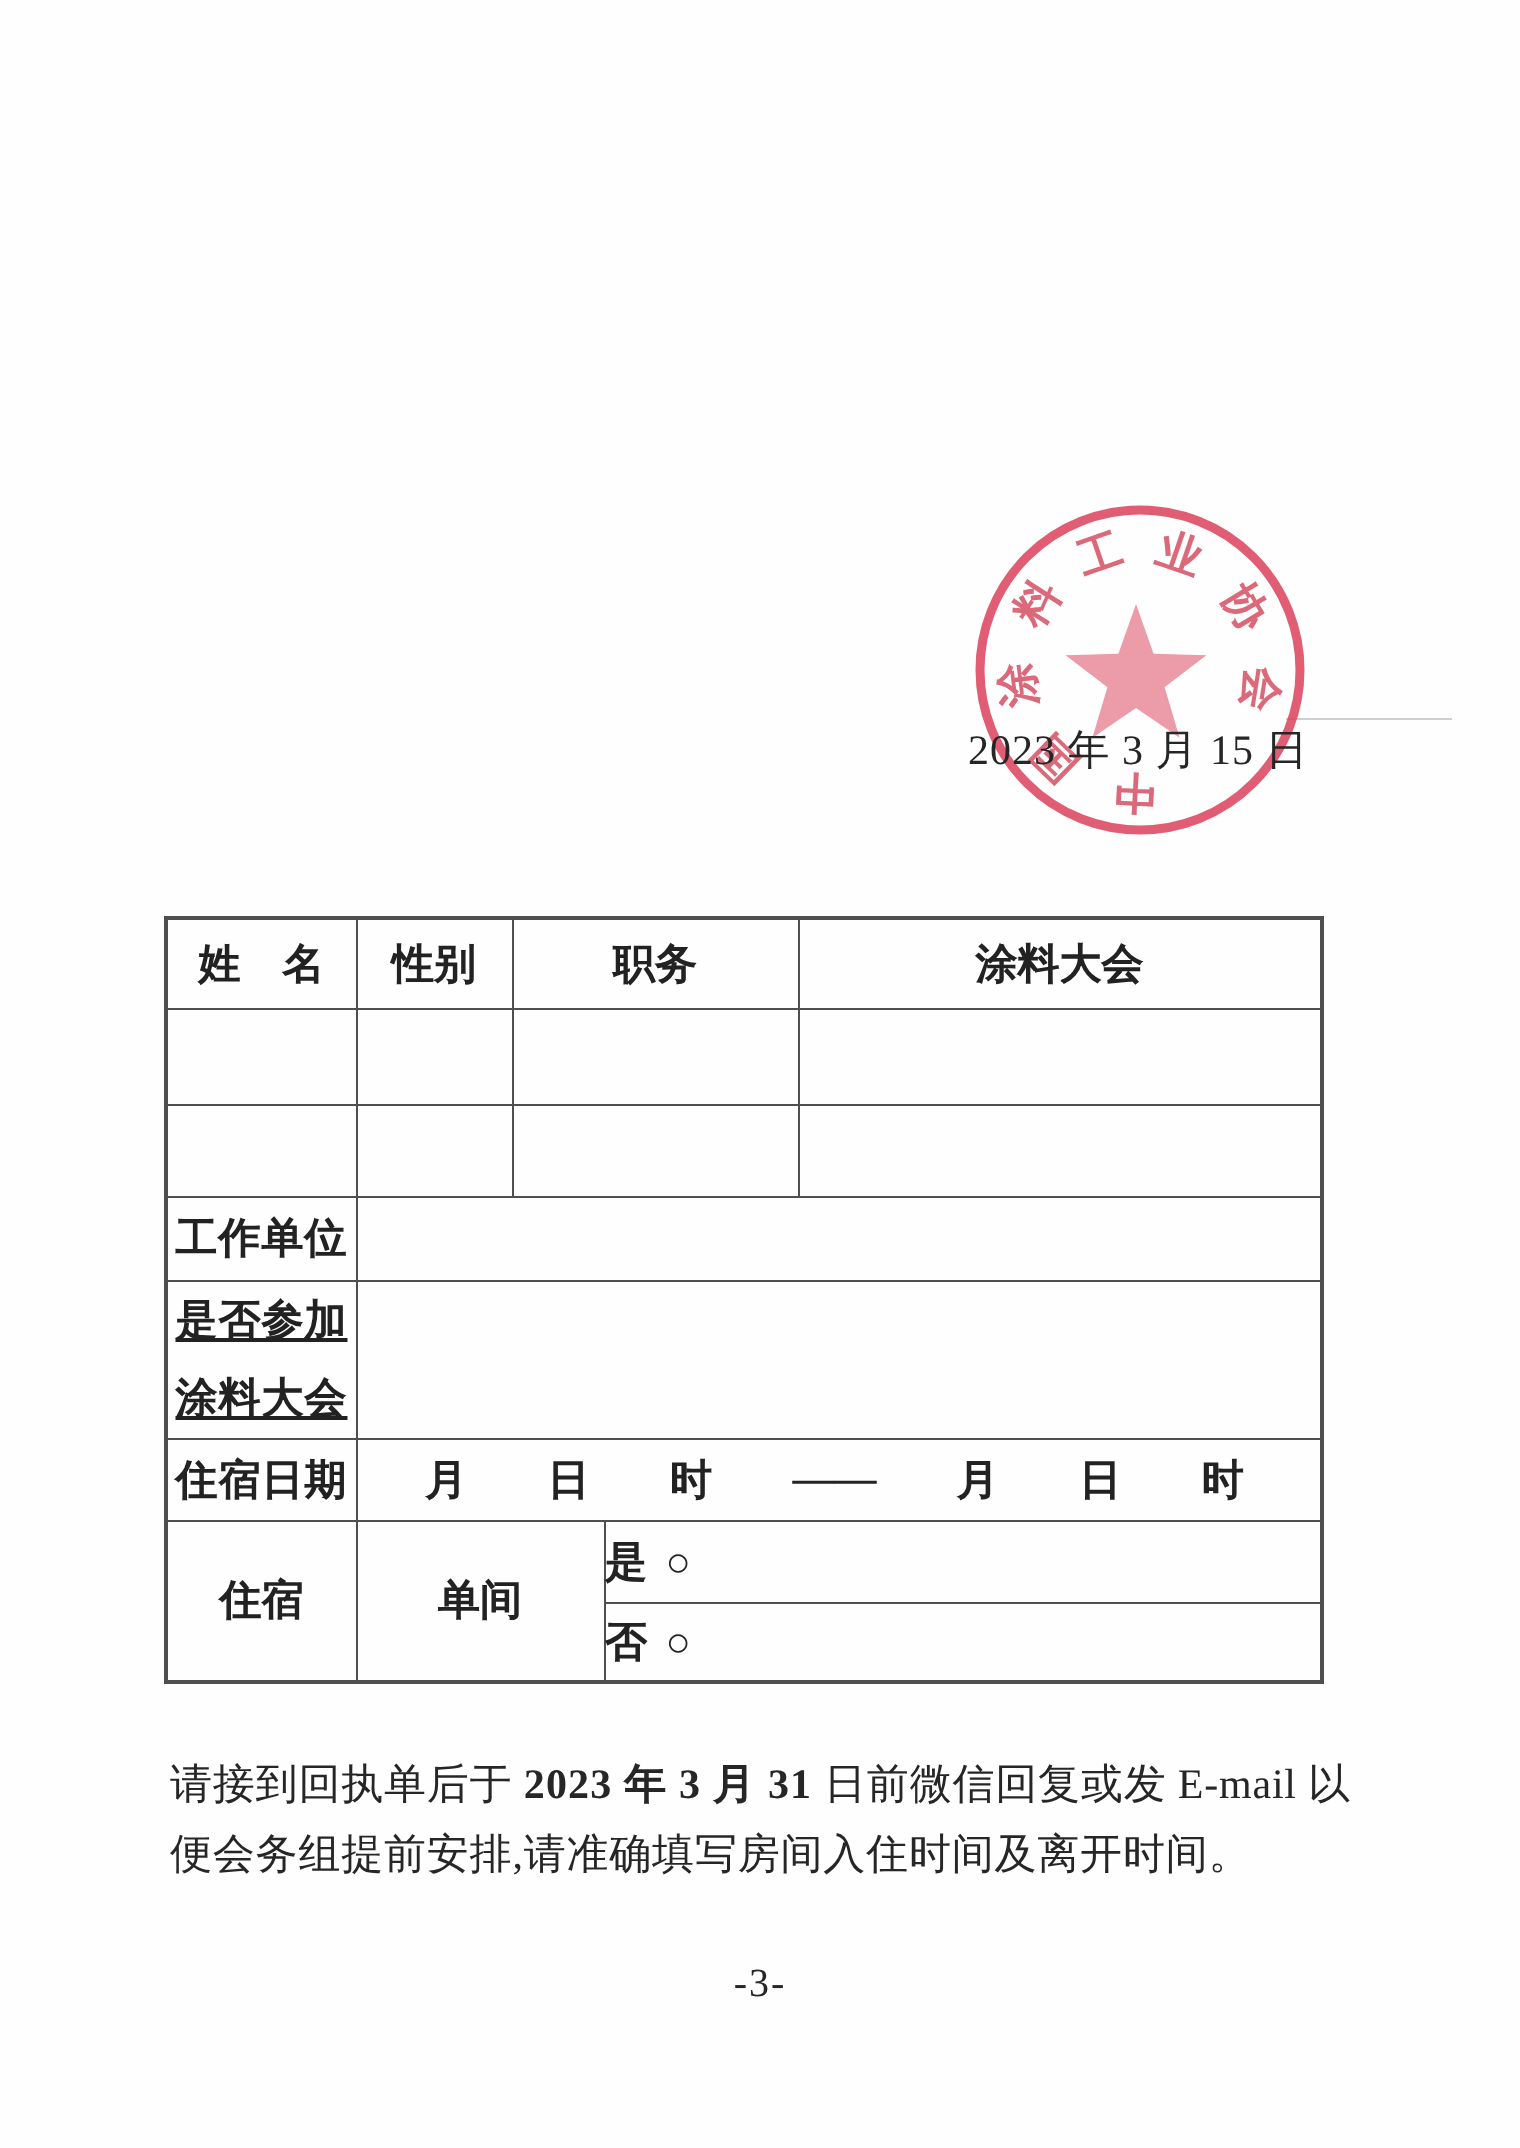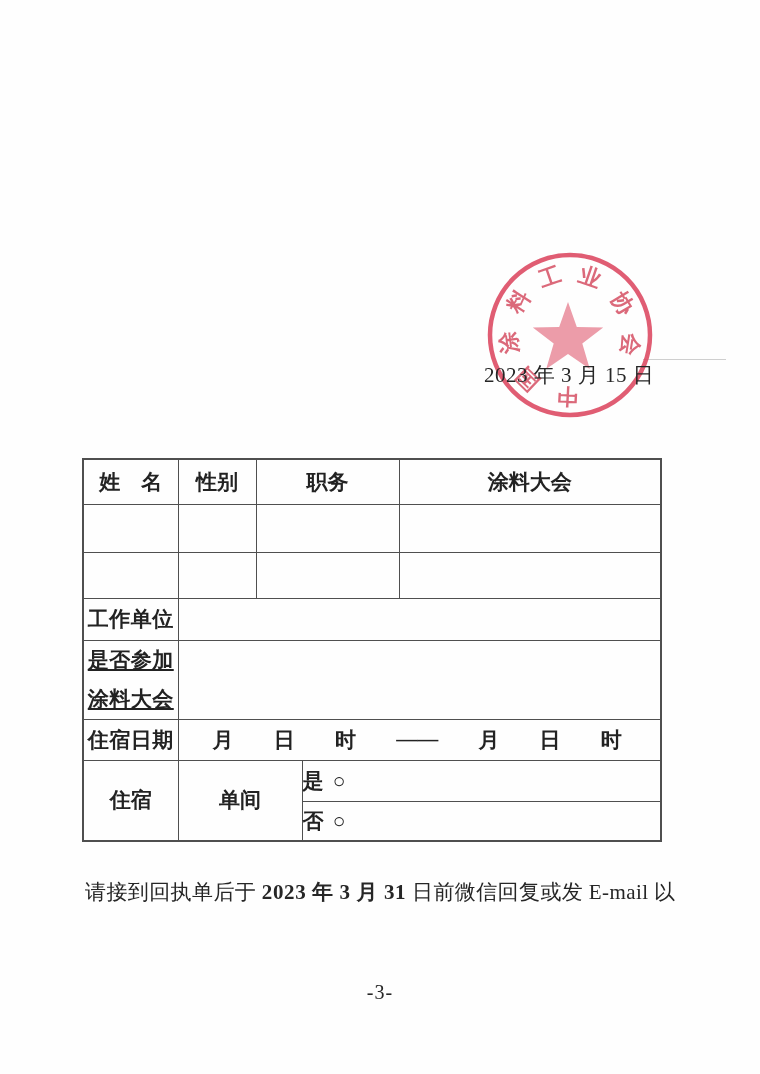--- a/index.html
+++ b/index.html
@@ -128,17 +128,18 @@
         <td class="opt" colspan="2">是 ○</td>
       </tr>
       <tr class="r8">
         <td class="opt" colspan="2">否 ○</td>
       </tr>
     </tbody>
   </table>
 
   <div class="abs note">
     <span>请接到回执单后于 </span><b>2023 年 3 月 31 </b><span>日前微信回复或发 E-mail 以</span><br>
+    <span>便会务组提前安排,请准确填写房间入住时间及离开时间。</span>
   </div>
 
   <div class="abs page-number">-3-</div>
 
 </div>
 
 </body></html>

